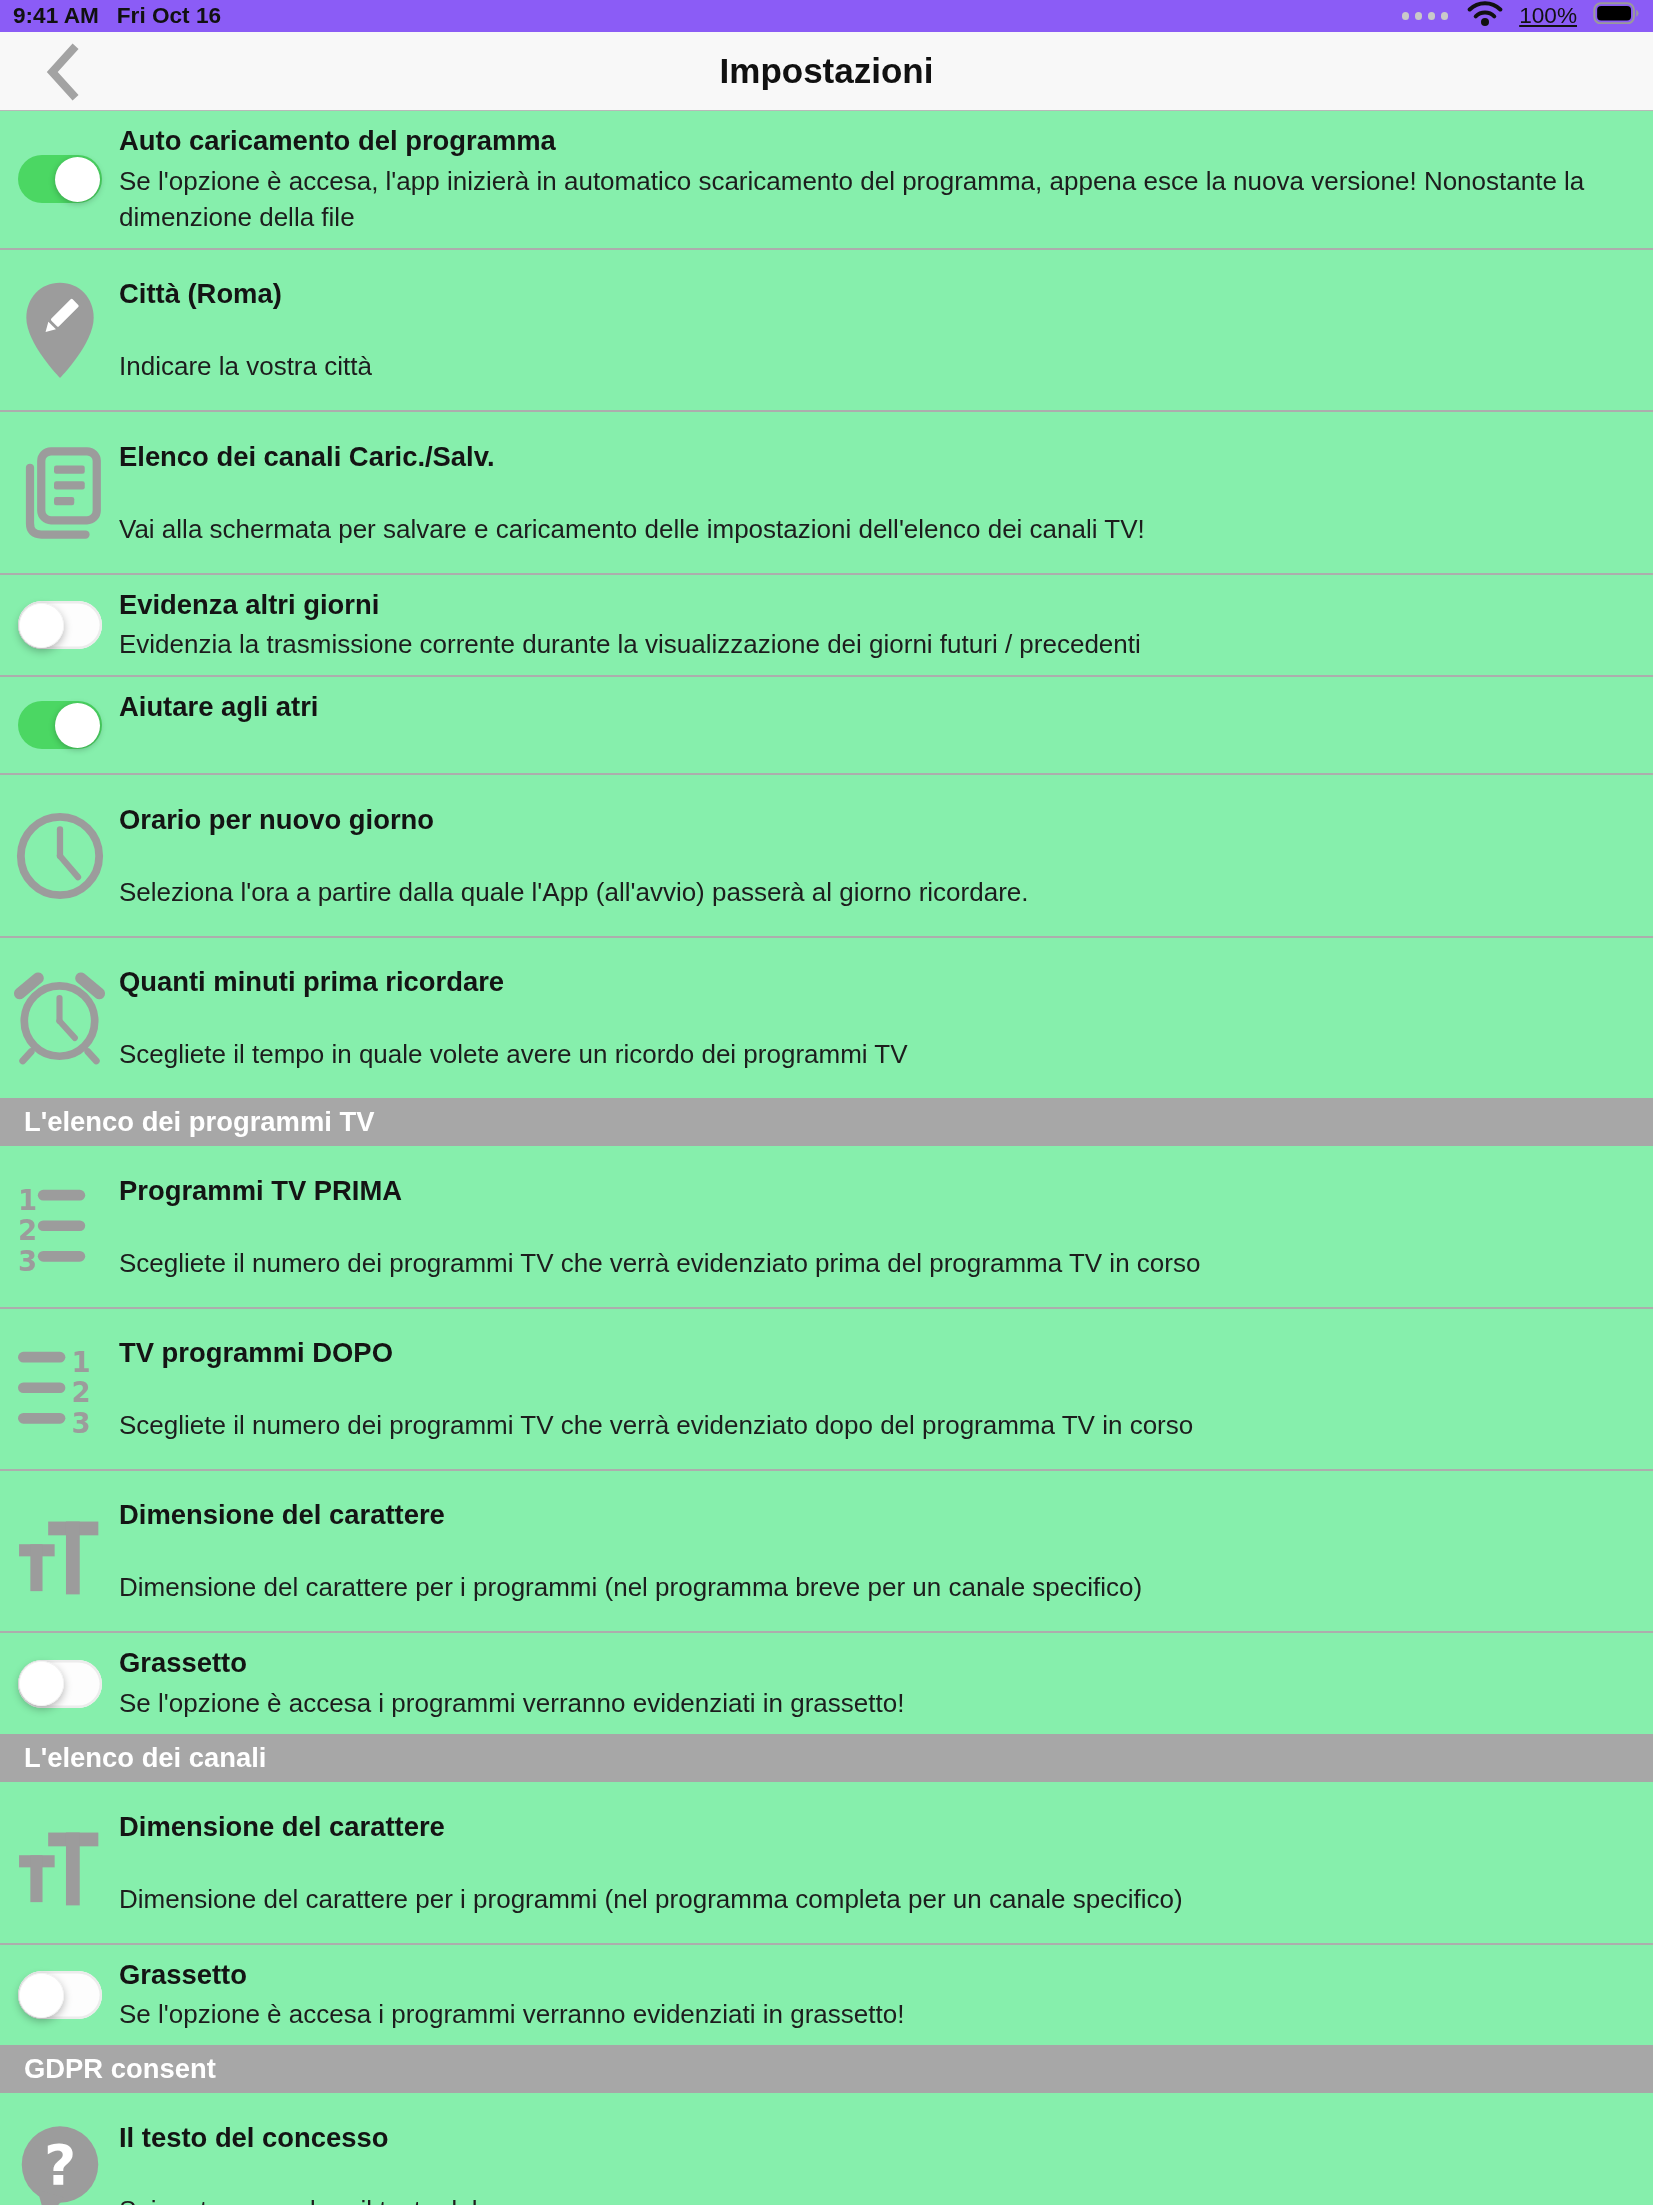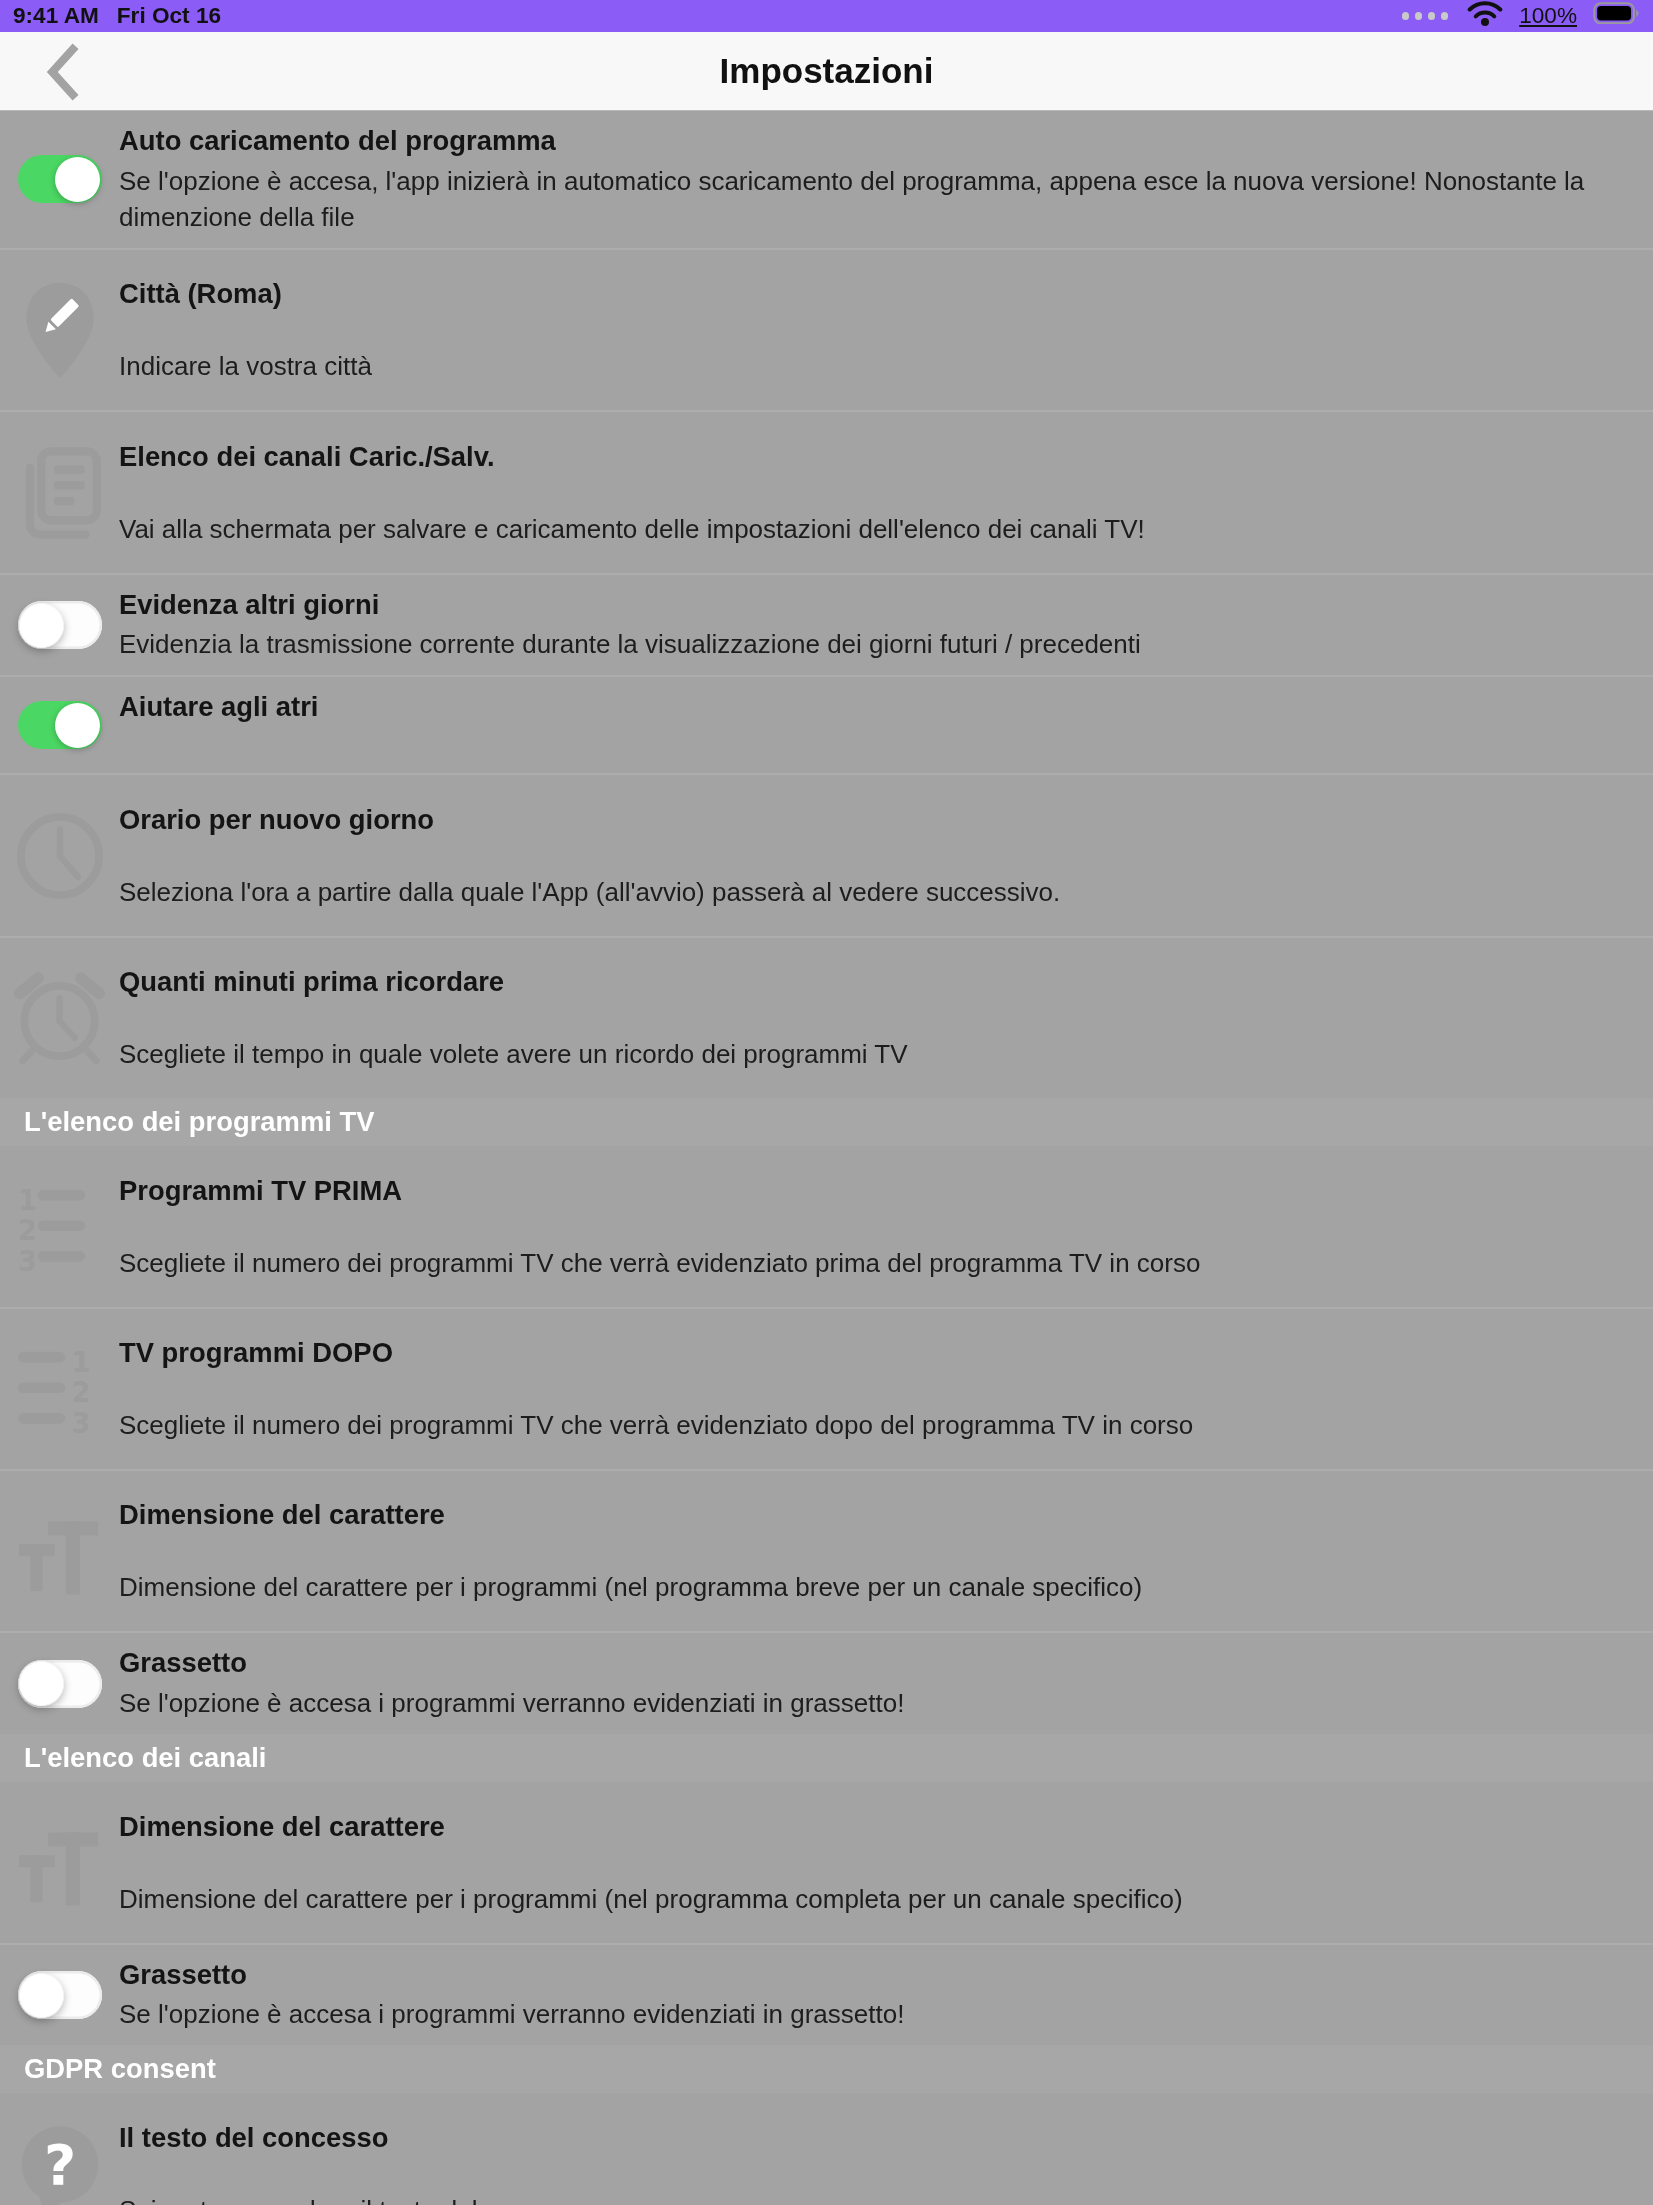--- a/index.html
+++ b/index.html
@@ -25,21 +25,21 @@
   }
   .back-btn{position:absolute;left:45px;top:11.3px;width:37px;height:58px;display:flex;align-items:center;}
   .nav-title{width:100%;text-align:center;font-size:35px;font-weight:700;color:#111;}
   
   .settings-list{width:100%;}
   .section-header{
     height:48px;background:var(--header-bg,#a7a7a7);display:flex;align-items:center;
     padding-left:24px;box-sizing:border-box;
   }
   .section-header span{color:#ffffff;font-size:27.4px;font-weight:700;}
-  .row{display:flex;box-sizing:border-box;background:#a3a3a3;}
+  .row{display:flex;box-sizing:border-box;background:#86efac;}
   .row.sep{border-bottom:2.4px solid #adadad;}
   .row-left{width:119px;flex:none;display:flex;justify-content:center;align-items:center;}
   .row-text{flex:1;padding-right:39px;}
   .icon-row{min-height:150px;}
   .toggle-row{min-height:98px;}
   .icon-row .row-text{padding-top:27.4px;padding-bottom:26px;}
   .toggle-row .row-text{padding-top:13px;padding-bottom:13px;}
   .title{font-size:27.4px;line-height:34px;font-weight:600;color:#141414;}
   .desc{font-size:26px;line-height:36px;font-weight:400;color:#1d1d1d;}
   .icon-row .desc{margin-top:37px;}
@@ -168,21 +168,21 @@
         <span class="icon-box">
           <svg width="94" height="94" viewBox="0 0 120 120">
     <circle cx="60" cy="60" r="50" fill="none" stroke="#9c9c9c" stroke-width="10"></circle>
     <path d="M60 60 L60 26" stroke="#9c9c9c" stroke-width="8" stroke-linecap="round"></path>
     <path d="M60 60 L83 87" stroke="#9c9c9c" stroke-width="8" stroke-linecap="round"></path>
   </svg>
         </span>
       </div>
       <div class="row-text">
         <div class="title">Orario per nuovo giorno</div>
-        <div class="desc">Seleziona l'ora a partire dalla quale l'App (all'avvio) passerà al vedere successivo.</div>
+        <div class="desc">Seleziona l'ora a partire dalla quale l'App (all'avvio) passerà al giorno ricordare.</div>
       </div>
     </div>
     <div class="row icon-row">
       <div class="row-left">
         <span class="icon-box">
           <svg width="95" height="98" viewBox="0 0 124 128">
     <circle cx="62" cy="68" r="46" fill="none" stroke="#9c9c9c" stroke-width="10"></circle>
     <path d="M62 68 L62 38" stroke="#9c9c9c" stroke-width="8" stroke-linecap="round"></path>
     <path d="M62 68 L82 90" stroke="#9c9c9c" stroke-width="8" stroke-linecap="round"></path>
     <path d="M10 32 L34 12" stroke="#9c9c9c" stroke-width="15" stroke-linecap="round"></path>

